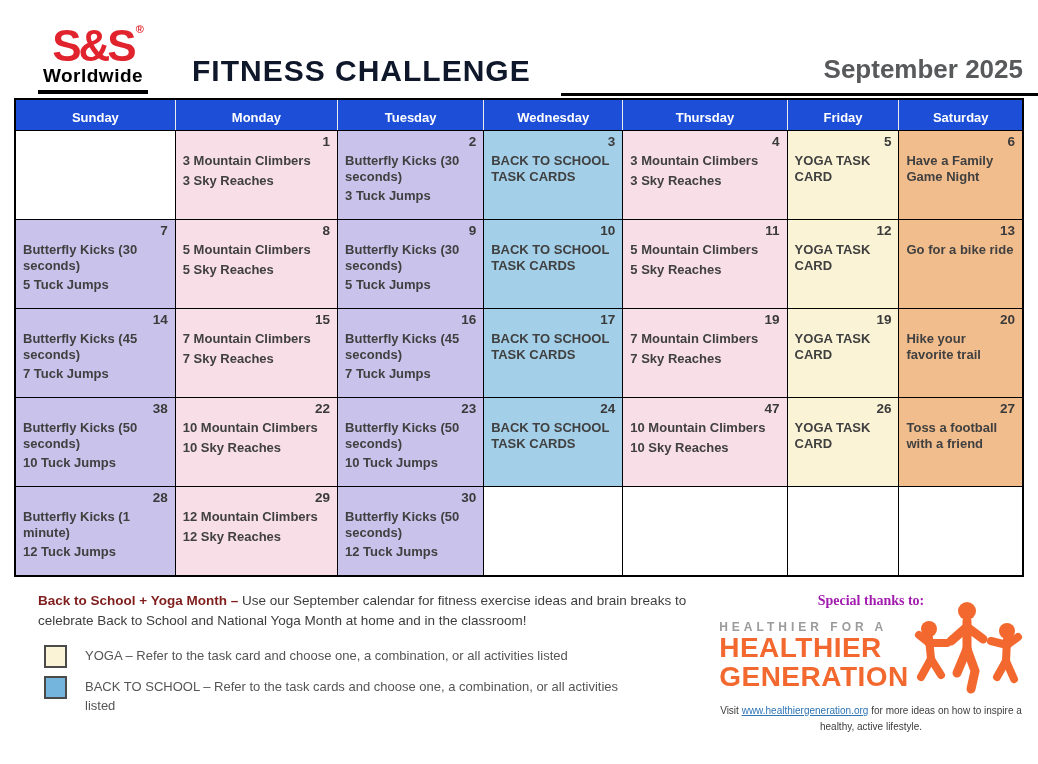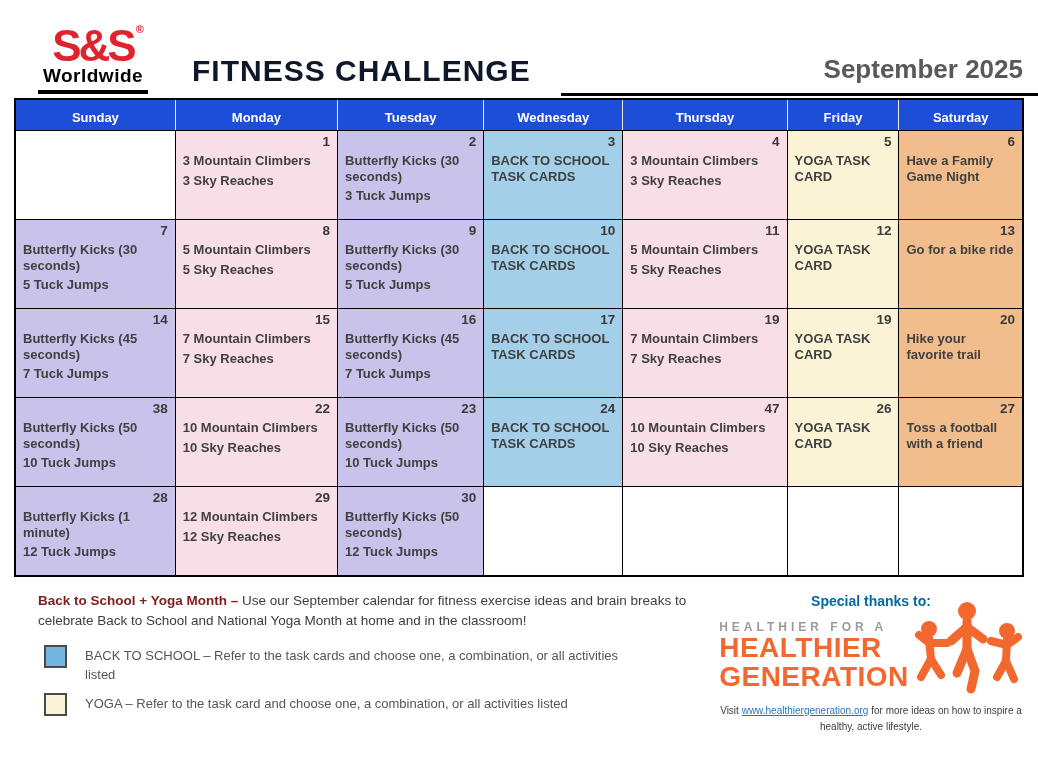--- a/index.html
+++ b/index.html
@@ -64,21 +64,21 @@
   .legend-item { display:flex; align-items:flex-start; margin:0 0 10px 6px; }
   .swatch {
     width:23px; height:23px; border:2px solid #4a4a4a; flex:0 0 auto;
     margin-right:18px; margin-top:-2px;
   }
   .swatch.yoga-sw  { background:#faf3d6; }
   .swatch.school-sw{ background:#74b5de; }
   .legend-text { font-size:13px; color:#555; line-height:1.45; max-width:545px; }
 
   .foot-right { width:330px; text-align:center; padding-top:2px; }
-  .thanks { font-weight:700; font-size:14px; color:#0369a1; }
+  .thanks { font-weight:700; font-size:14px; color:#a21caf;font-family:Liberation Serif, serif; }
   .alliance { display:flex; justify-content:center; align-items:center; margin-top:2px; }
   .alliance-text { text-align:left; }
   .alliance-line1 { color:#9b9b9b; font-weight:700; font-size:12px; letter-spacing:4px; }
   .alliance-line2, .alliance-line3 {
     color:#f2682e; font-weight:800; font-size:28px; line-height:1.02; letter-spacing:0.5px;
   }
   .figures { margin-left:2px; margin-top:-14px; }
   .visit { font-size:10px; color:#3d3d3d; margin-top:2px; line-height:1.6; width:320px; margin-left:auto; margin-right:auto; }
   .visit a { color:#2e74b5; text-decoration:underline; }
 </style>
@@ -272,26 +272,26 @@
           <td class="empty"></td>
         </tr>
       </tbody>
   </table>
 
   <div class="footer">
     <div class="foot-left">
       <p class="intro"><b>Back to School + Yoga Month – </b><span>Use our September calendar for fitness exercise ideas and brain breaks to celebrate Back to School and National Yoga Month at home and in the classroom!</span></p>
       <div class="legend" id="legend">
           <div class="legend-item">
+            <span class="swatch yoga-sw"></span>
+            <span class="legend-text">YOGA – Refer to the task card and choose one, a combination, or all activities listed</span>
+          </div>
+          <div class="legend-item">
             <span class="swatch school-sw"></span>
             <span class="legend-text">BACK TO SCHOOL – Refer to the task cards and choose one, a combination, or all activities listed</span>
-          </div>
-          <div class="legend-item">
-            <span class="swatch yoga-sw"></span>
-            <span class="legend-text">YOGA – Refer to the task card and choose one, a combination, or all activities listed</span>
           </div>
         </div>
     </div>
     <div class="foot-right">
       <div class="thanks">Special thanks to:</div>
       <div class="alliance">
         <div class="alliance-text">
           <div class="alliance-line1">HEALTHIER FOR A</div>
           <div class="alliance-line2">HEALTHIER</div>
           <div class="alliance-line3">GENERATION</div>

